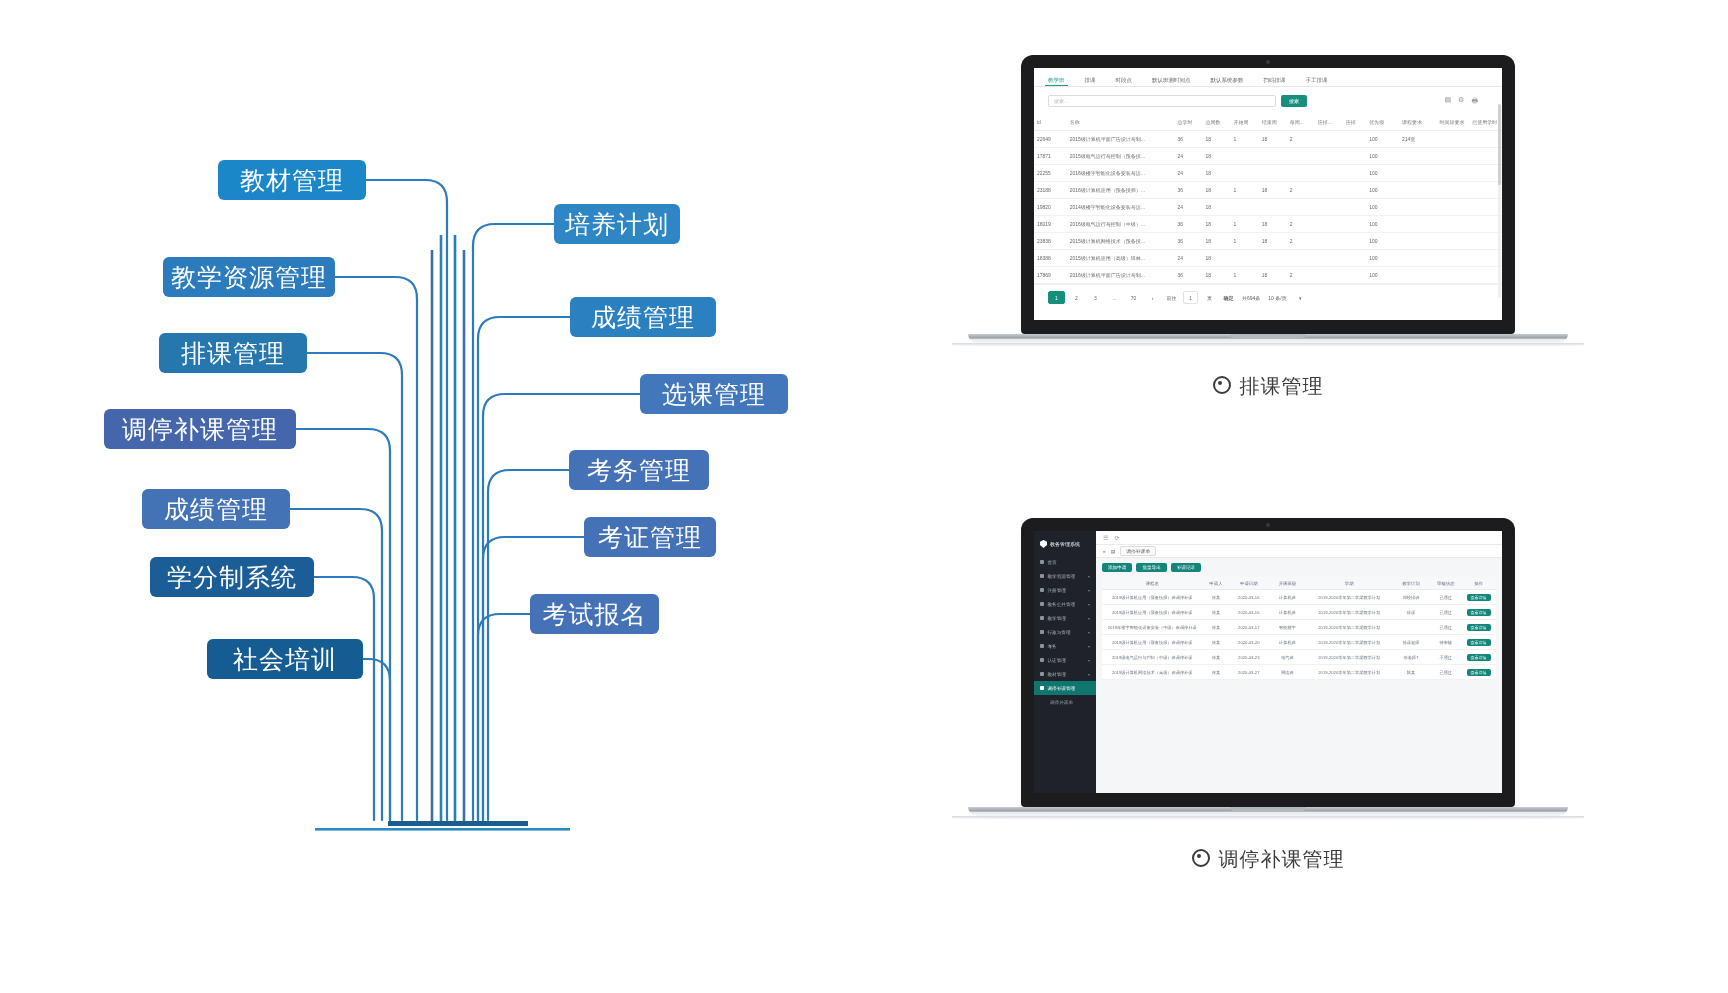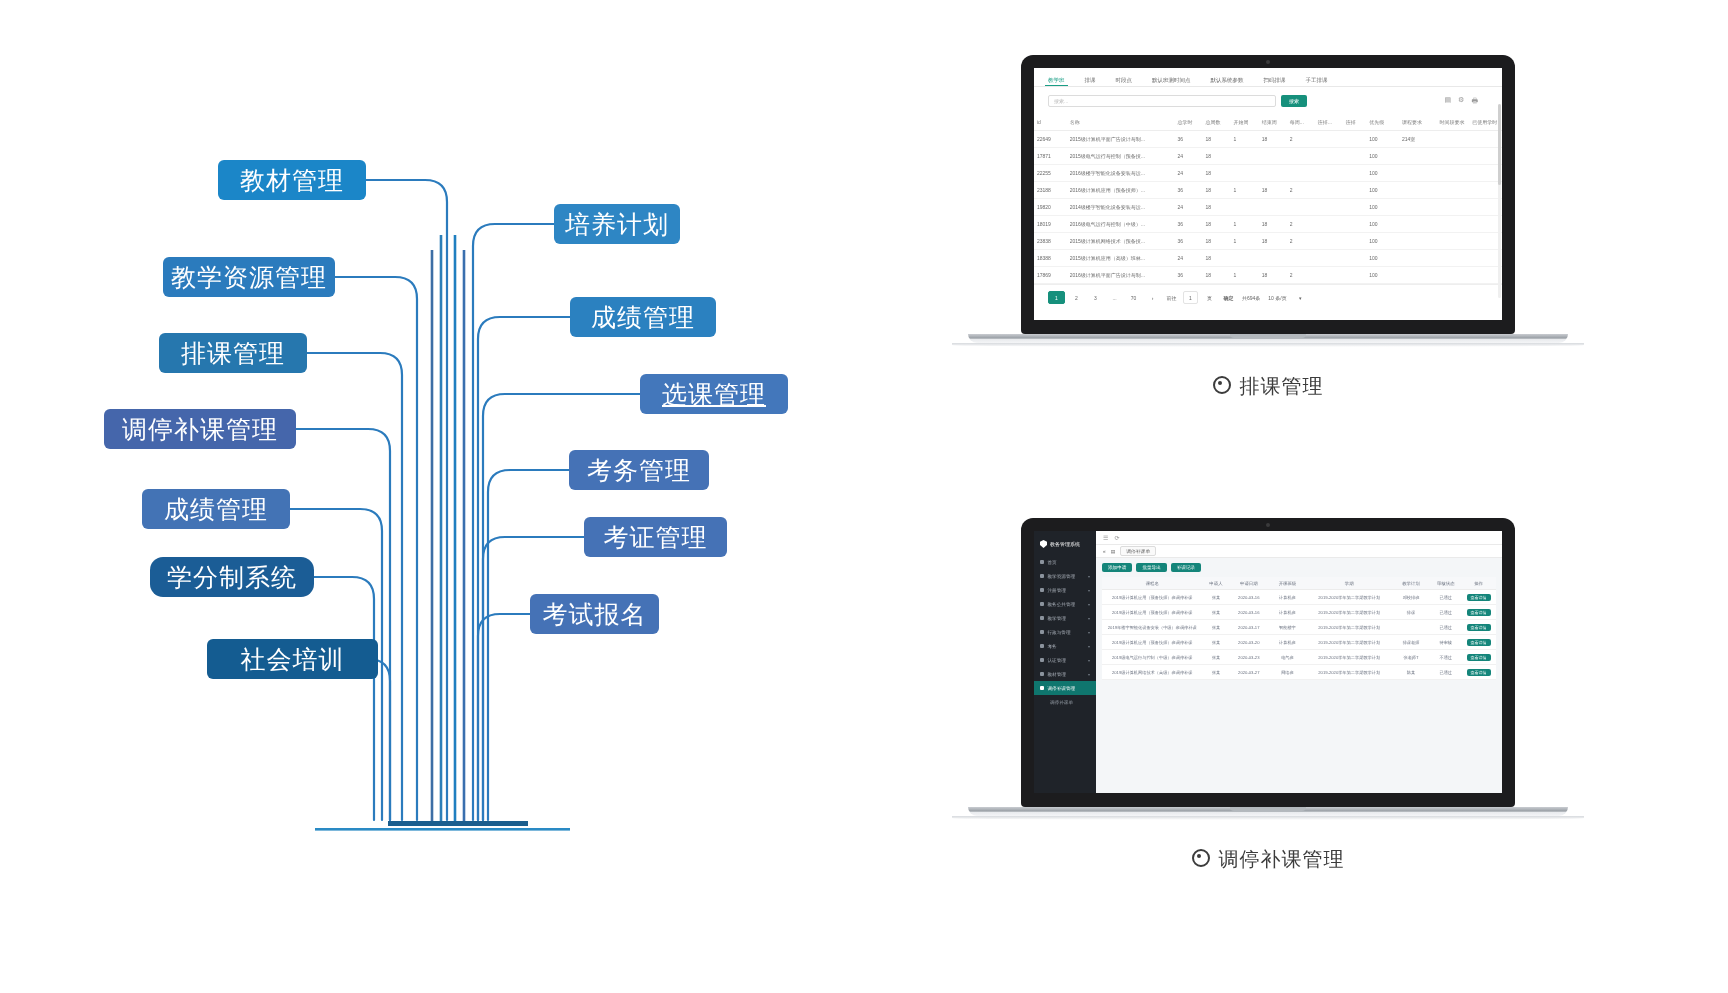--- a/index.html
+++ b/index.html
@@ -162,28 +162,28 @@
 
       <rect x="388" y="821" width="140" height="5" fill="#1b5e8e"></rect>
       <rect x="315" y="828" width="255" height="2.6" fill="#2a8ac4"></rect>
     </svg>
 
     <div class="node" style="left:218px;top:160px;width:148px;background:#1b86c8;">教材管理</div>
     <div class="node" style="left:163px;top:257px;width:172px;background:#2b7bbd;">教学资源管理</div>
     <div class="node" style="left:159px;top:333px;width:148px;background:#2677ae;">排课管理</div>
     <div class="node" style="left:104px;top:409px;width:192px;background:#4566ab;">调停补课管理</div>
     <div class="node" style="left:142px;top:489px;width:148px;background:#4373b5;">成绩管理</div>
-    <div class="node" style="left:150px;top:557px;width:164px;background:#1b5d96;border-radius:13px;">学分制系统</div>
-    <div class="node" style="left:207px;top:639px;width:171px;background:#145c91;">社会培训</div>
+    <div class="node" style="left:150px;top:557px;width:164px;background:#1b5d96;">学分制系统</div>
+    <div class="node" style="left:207px;top:639px;width:156px;background:#145c91;">社会培训</div>
 
     <div class="node" style="left:554px;top:204px;width:126px;background:#2e86c4;">培养计划</div>
     <div class="node" style="left:570px;top:297px;width:146px;background:#2b81c0;">成绩管理</div>
-    <div class="node" style="left:640px;top:374px;width:148px;background:#4377bb;text-decoration:underline;">选课管理</div>
+    <div class="node" style="left:640px;top:374px;width:148px;background:#4377bb;">选课管理</div>
     <div class="node" style="left:569px;top:450px;width:140px;background:#4572b6;">考务管理</div>
-    <div class="node" style="left:584px;top:517px;width:143px;background:#4572b6;">考证管理</div>
+    <div class="node" style="left:584px;top:517px;width:132px;background:#4572b6;">考证管理</div>
     <div class="node" style="left:530px;top:594px;width:129px;background:#4572b6;">考试报名</div>
 
   </div>
 
   <div class="laptop" style="left:968px;top:55px;width:600px;">
     <div class="lid" style="width:494px;margin-left:53px;">
       <div class="screen" style="width:468px;height:252px;">
         <div class="app1">
 
           <div class="a1-tabs">

